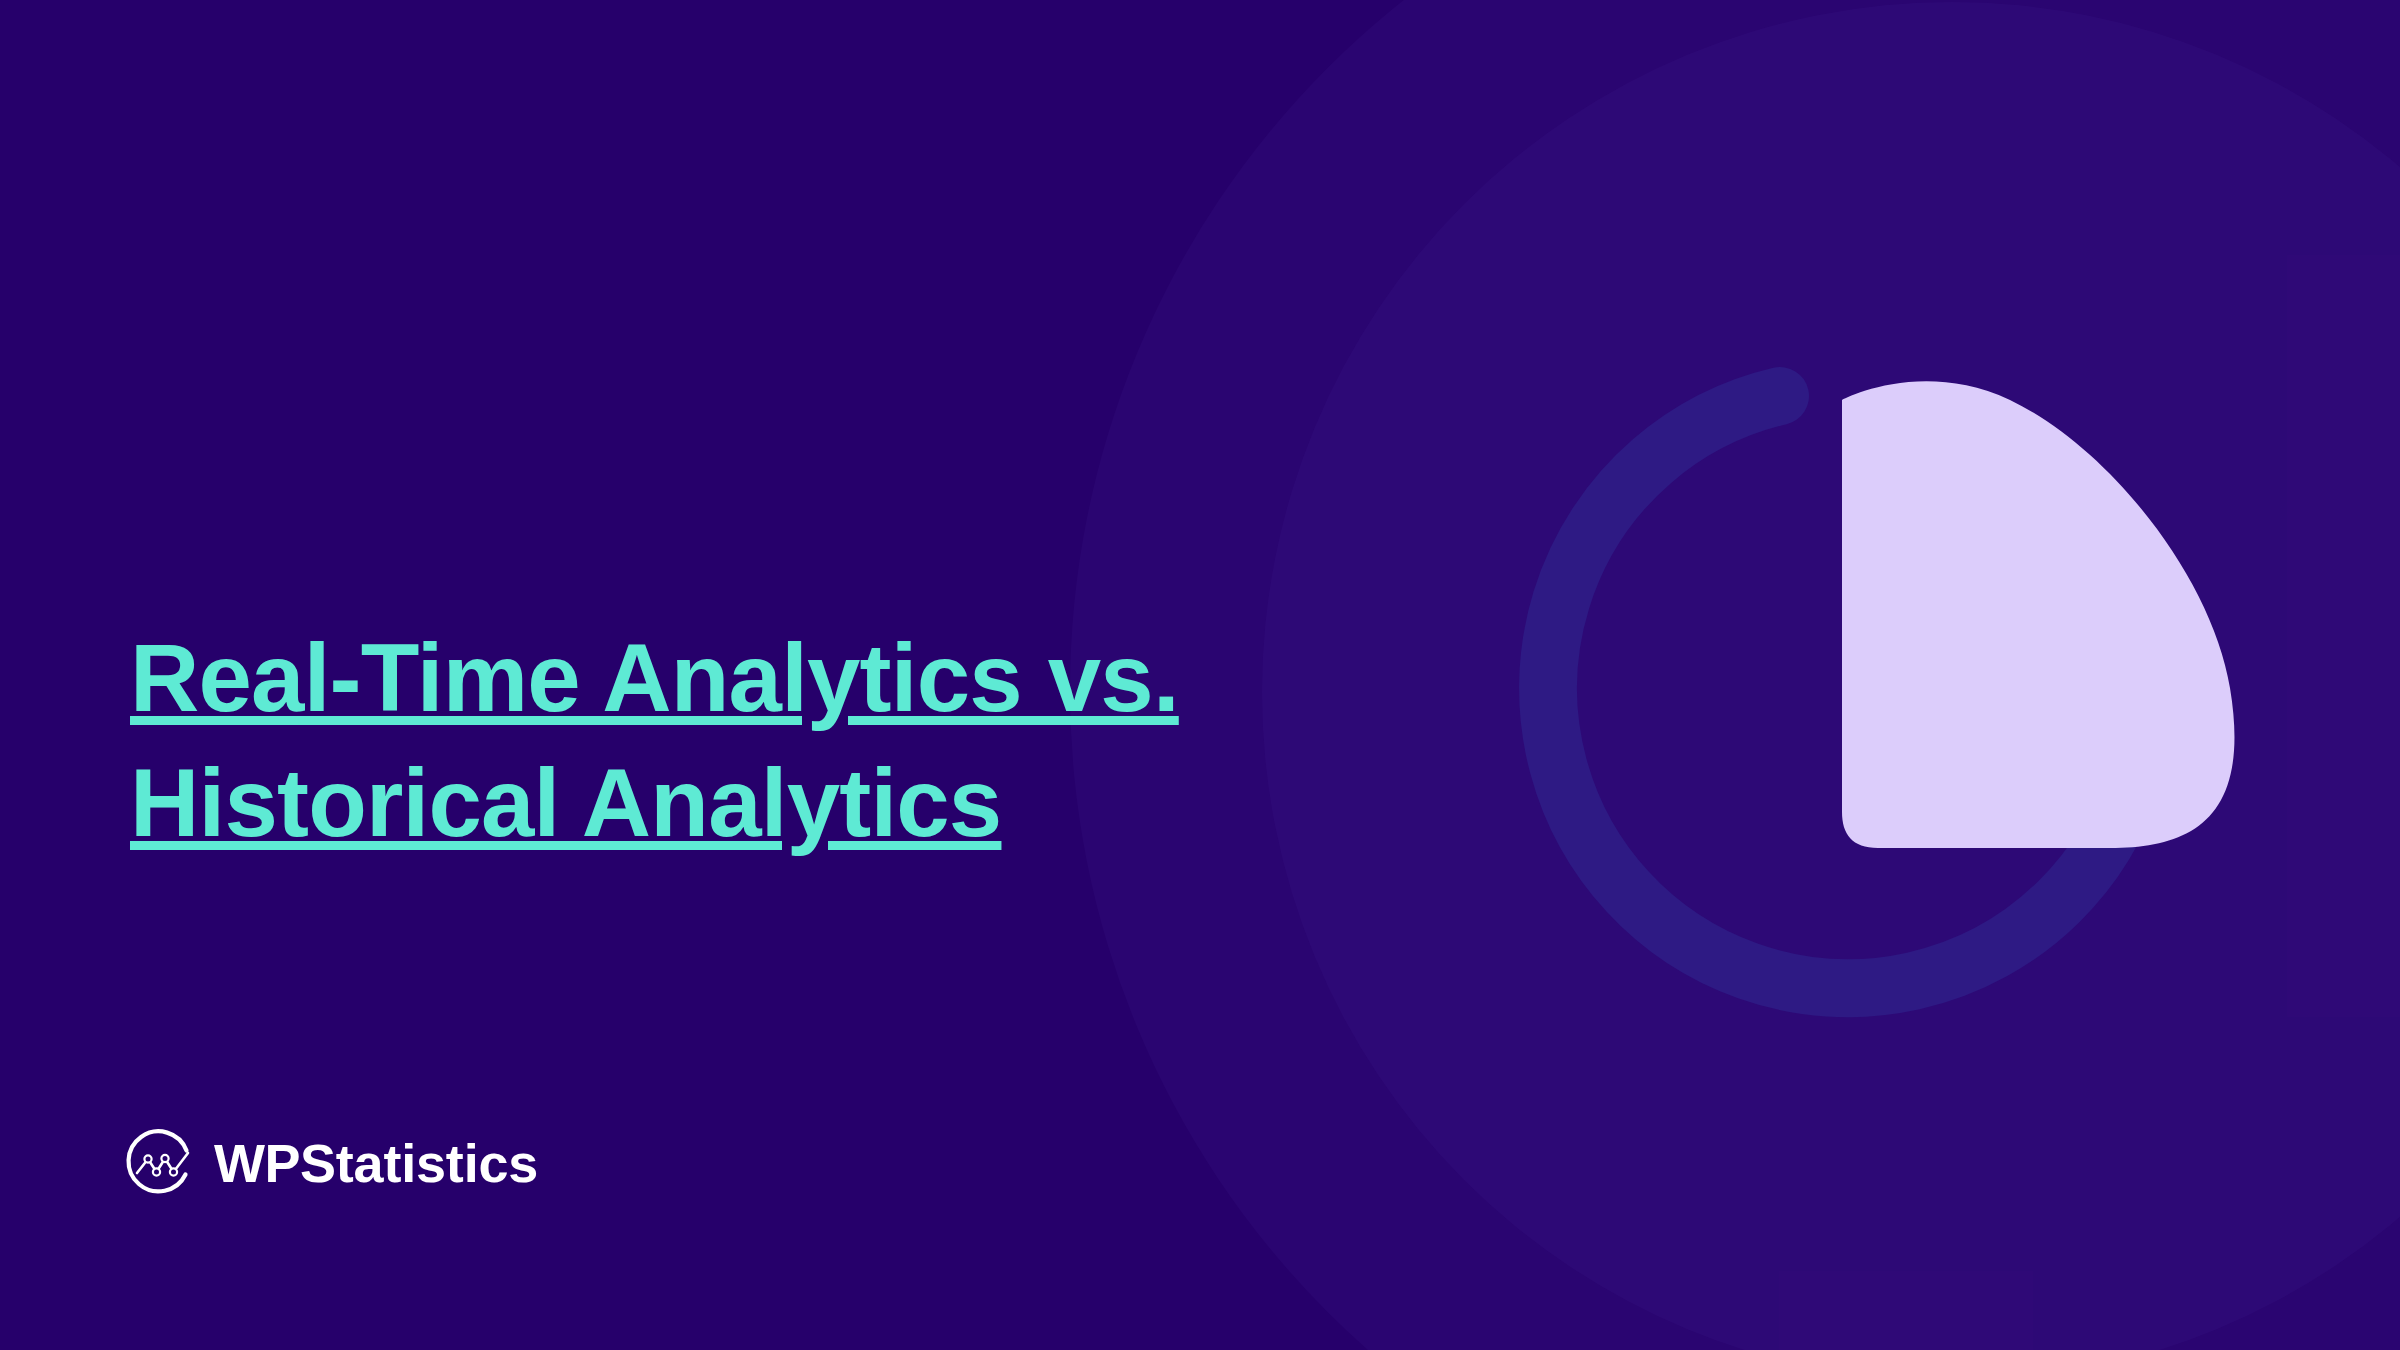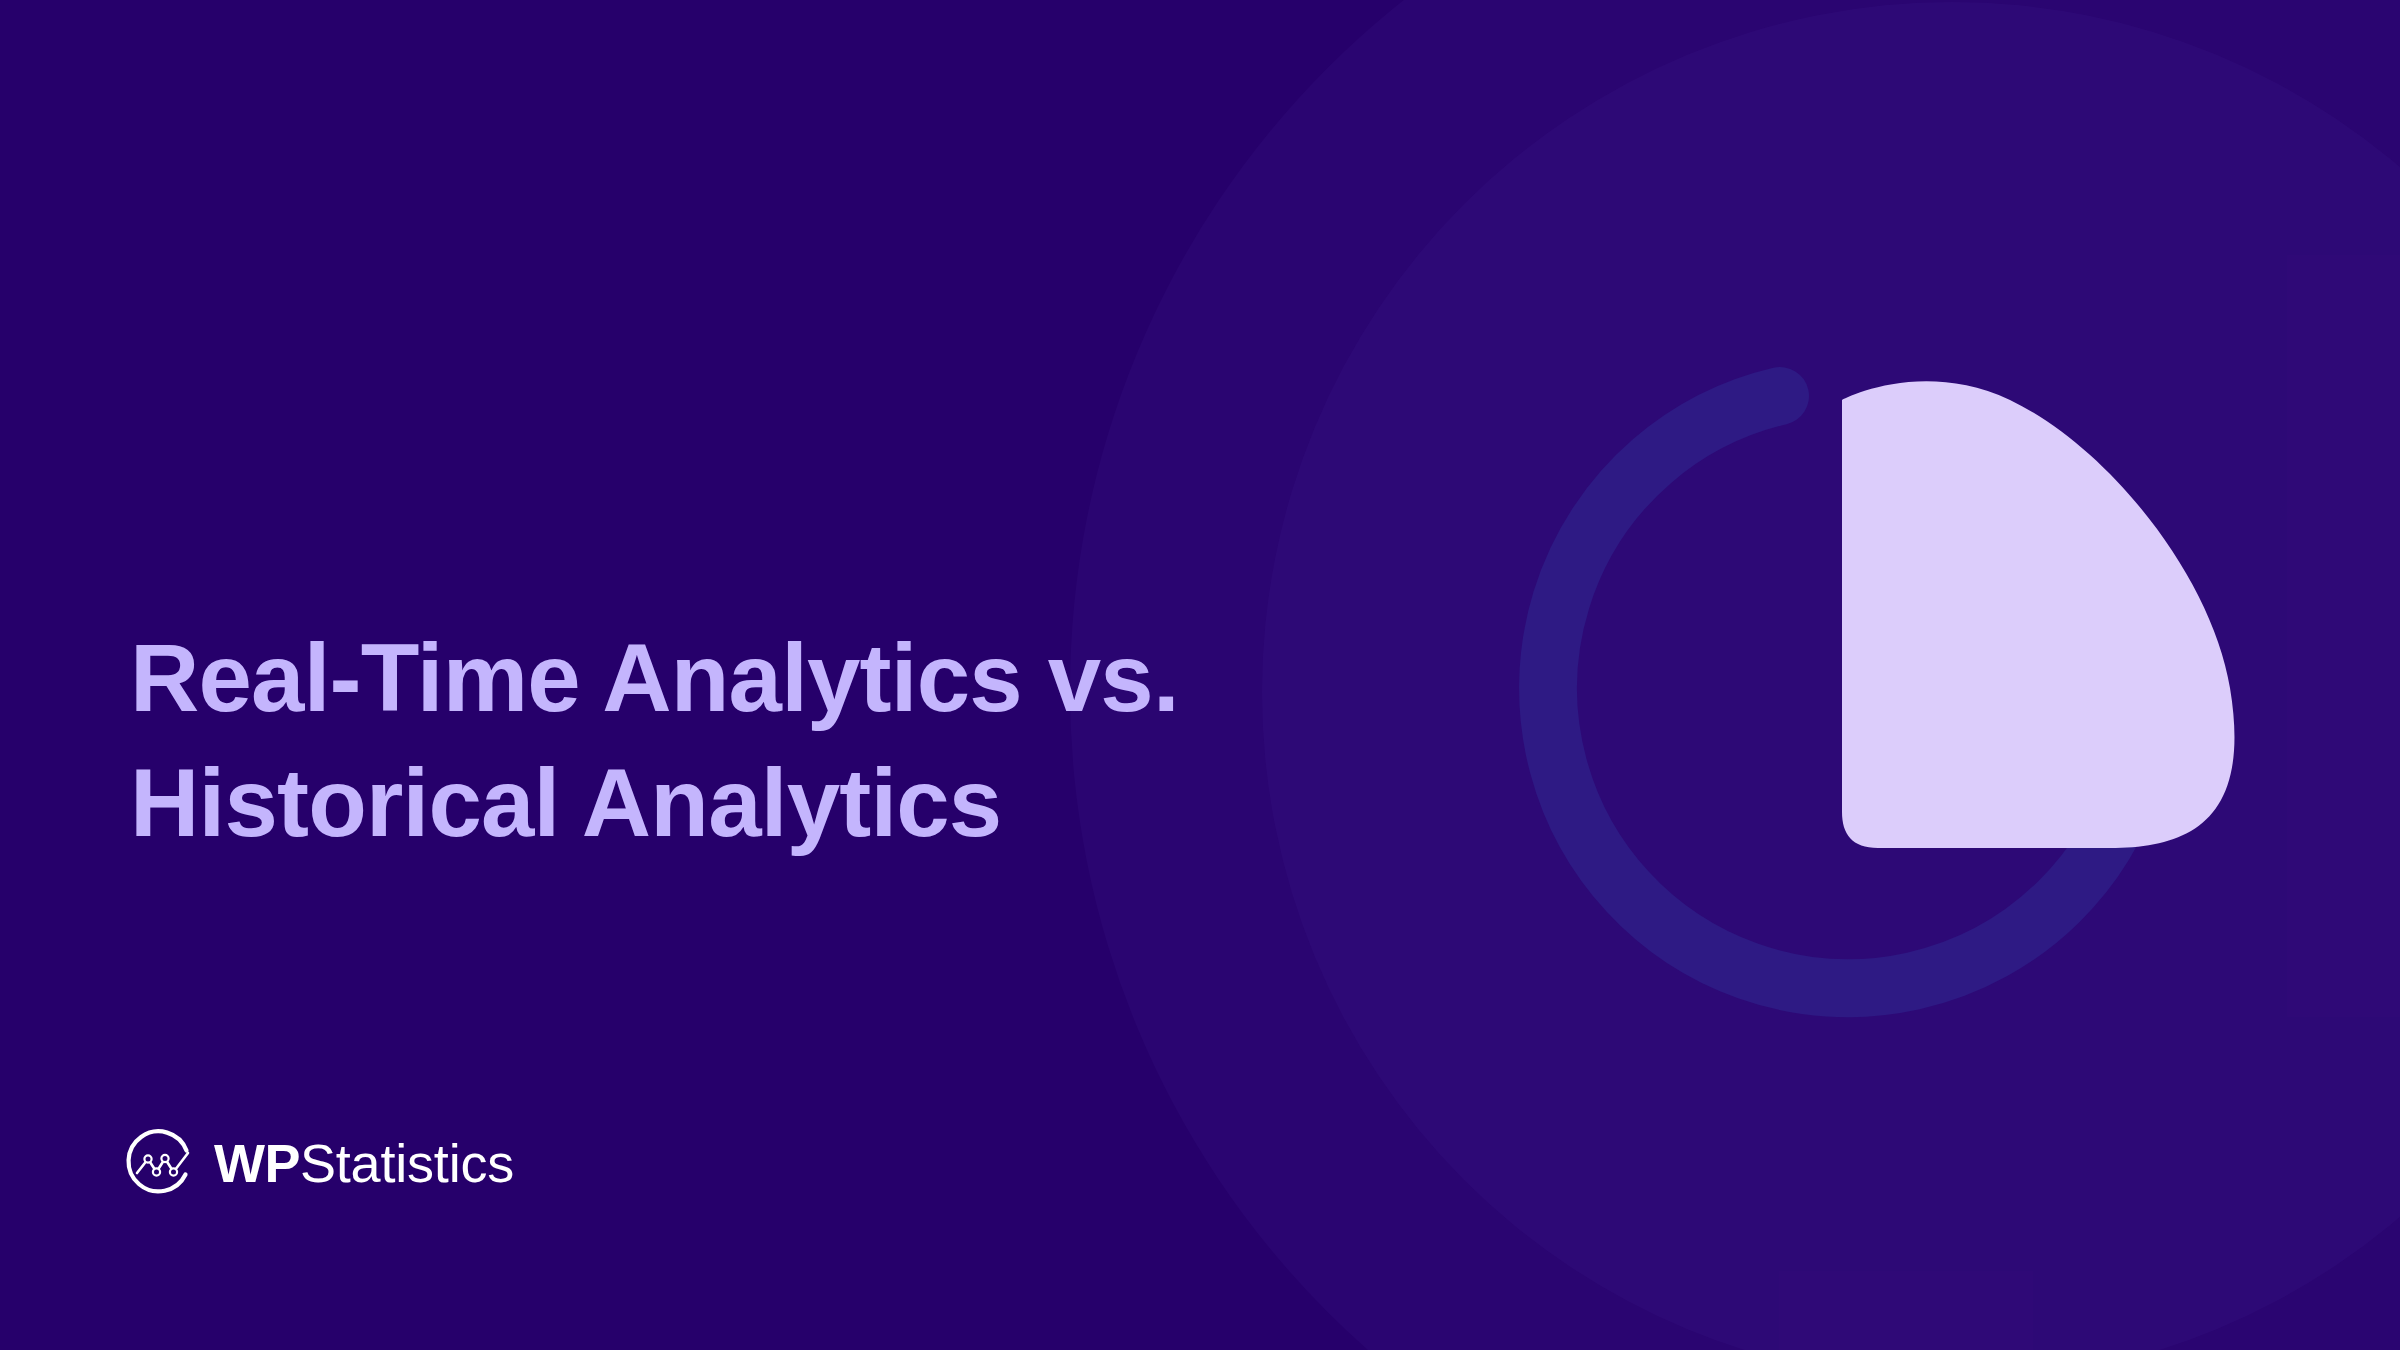--- a/index.html
+++ b/index.html
@@ -39,26 +39,27 @@
     top: 2px;
     background: rgba(123, 90, 220, 0.050);
   }
 
   
   .headline {
     position: absolute;
     left: 130px;
     top: 552px;
     width: 1180px;
-    color: #c4b5fd;
+    color: #5eead4;
     font-size: 96px;
     font-weight: bold;
     line-height: 1.30;
     letter-spacing: -0.8px;
     white-space: pre-line;
+    text-decoration: underline;
   }
 
   
   .pie-graphic {
     position: absolute;
     left: 1490px;
     top: 300px;
     width: 780px;
     height: 780px;
   }
@@ -94,21 +95,21 @@
     line-height: 1;
     white-space: nowrap;
     display: flex;
     align-items: baseline;
   }
   .logo-word-wp {
     font-weight: 600;
     letter-spacing: -0.5px;
   }
   .logo-word-statistics {
-    font-weight: 400;
+    font-weight: 700;
     letter-spacing: -0.2px;
   }
 </style>
 </head>
 <body>
 
 <div class="slide">
 
   <div class="halo halo-outer"></div>
   <div class="halo halo-inner"></div>

